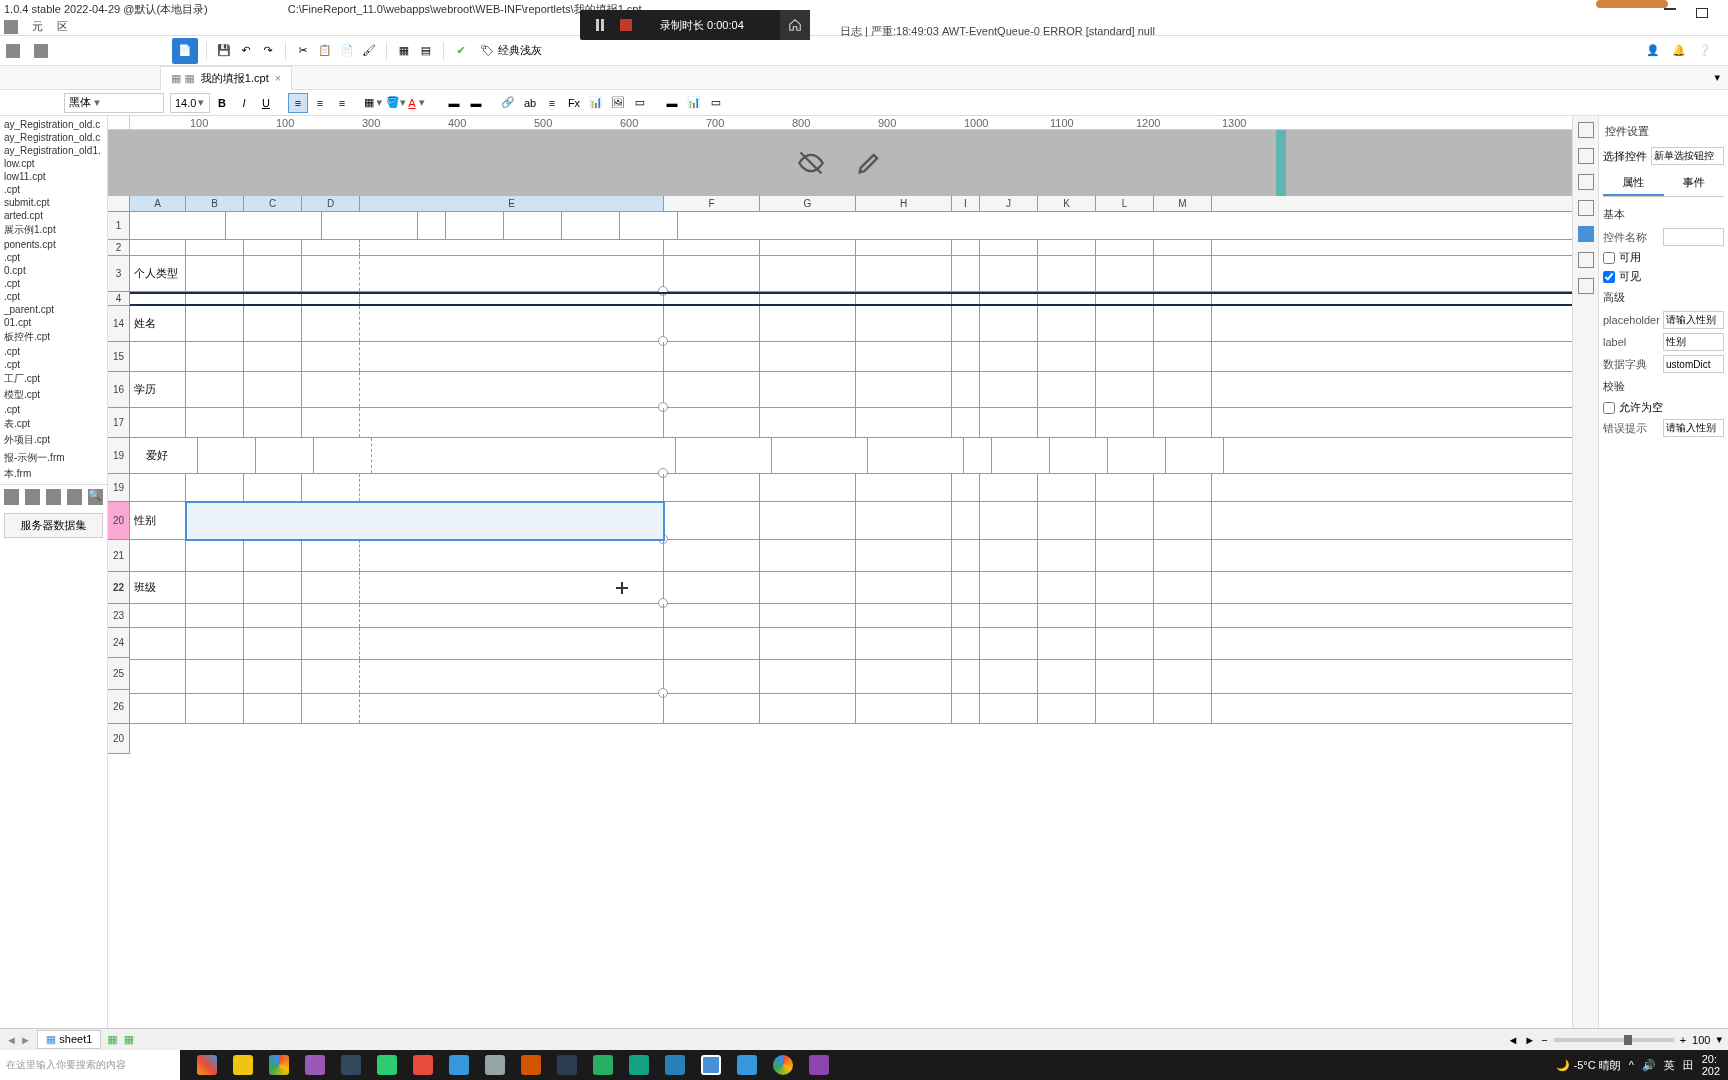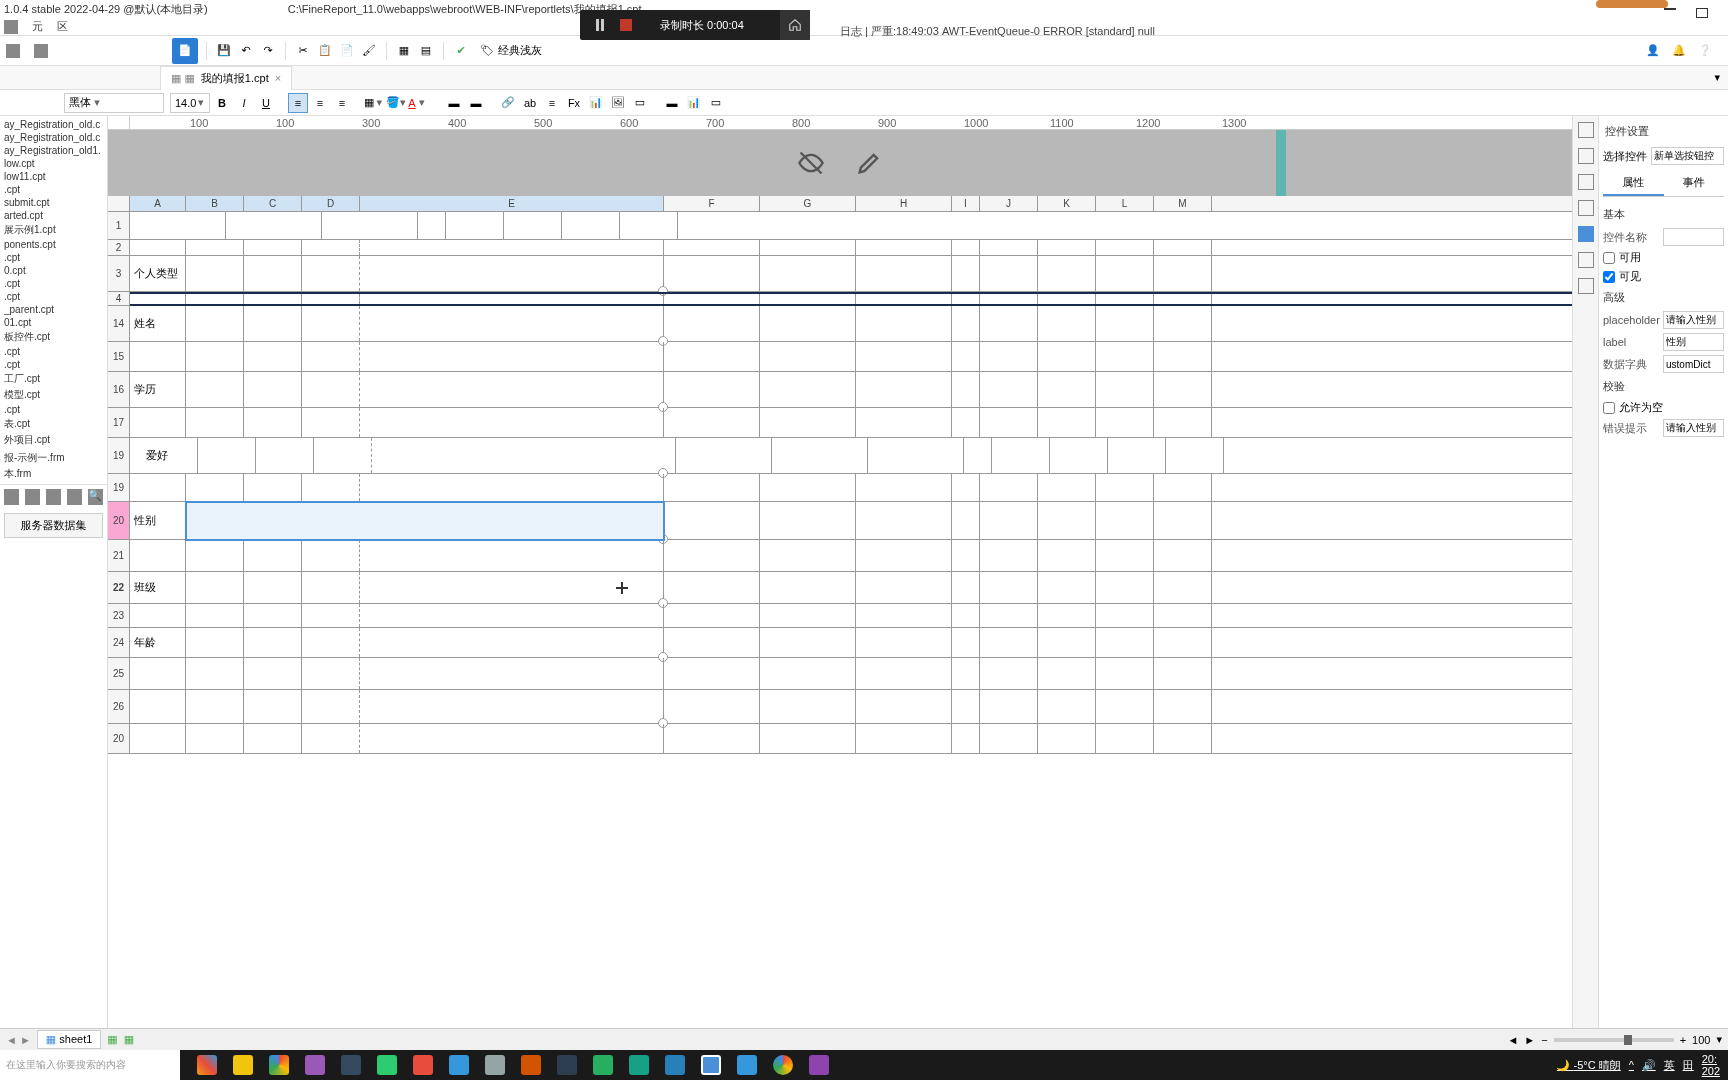--- a/index.html
+++ b/index.html
@@ -120,21 +120,21 @@
 .sheettabs .right { margin-left: auto; display: flex; align-items: center; gap: 6px; }
 .sheettabs .slider { width: 120px; height: 4px; background: #ccc; position: relative; }
 .sheettabs .slider .thumb { position: absolute; left: 70px; top: -3px; width: 8px; height: 10px; background: #666; }
 
 
 .taskbar { position: absolute; bottom: 0; left: 0; right: 0; height: 30px; background: #1a1a1a; display: flex; align-items: center; color: #fff; }
 .taskbar .search { width: 180px; height: 30px; background: #fff; color: #999; display: flex; align-items: center; padding: 0 6px; font-size: 10px; }
 .taskbar .apps { display: flex; gap: 2px; margin-left: 10px; }
 .taskbar .app { width: 34px; height: 30px; display: flex; align-items: center; justify-content: center; }
 .taskbar .app .ai { width: 20px; height: 20px; border-radius: 3px; }
-.taskbar .tray { margin-left: auto; display: flex; align-items: center; gap: 8px; padding-right: 8px; font-size: 10px; text-decoration: underline; }
+.taskbar .tray { margin-left: auto; display: flex; align-items: center; gap: 8px; padding-right: 8px; font-size: 10px; }
 
 
 .winbtns { position: absolute; top: 8px; right: 0; display: flex; gap: 20px; padding-right: 20px; }
 .winbtns div { width: 12px; height: 2px; background: #333; }
 
 
 .orangebar { position: absolute; top: 0; right: 60px; width: 72px; height: 8px; background: #d4843c; border-radius: 4px; }
 </style>
 </head>
 <body>
@@ -567,36 +567,20 @@
               <div class="cell" style="width: 304px;"></div>
               <div class="cell" style="width: 96px;"></div>
               <div class="cell" style="width: 96px;"></div>
               <div class="cell" style="width: 96px;"></div>
               <div class="cell" style="width: 28px;"></div>
               <div class="cell" style="width: 58px;"></div>
               <div class="cell" style="width: 58px;"></div>
               <div class="cell" style="width: 58px;"></div>
               <div class="cell" style="width: 58px;"></div>
             </div>
-            <div class="row" style="height: 30px;">
-              <div class="cell lbl" style="width: 56px;">年龄</div>
-              <div class="cell" style="width: 58px;"></div>
-              <div class="cell" style="width: 58px;"></div>
-              <div class="cell dashedright" style="width: 58px;"></div>
-              <div class="cell" style="width: 304px;"></div>
-              <div class="cell" style="width: 96px;"></div>
-              <div class="cell" style="width: 96px;"></div>
-              <div class="cell" style="width: 96px;"></div>
-              <div class="cell" style="width: 28px;"></div>
-              <div class="cell" style="width: 58px;"></div>
-              <div class="cell" style="width: 58px;"></div>
-              <div class="cell" style="width: 58px;"></div>
-              <div class="cell" style="width: 58px;"></div>
-              <div class="widgetdot" style="right: 566px; bottom: -5px; left: 528px;"></div>
-            </div>
             <div class="row" style="height: 32px;">
               <div class="cell lbl" style="width: 56px;"></div>
               <div class="cell" style="width: 58px;"></div>
               <div class="cell" style="width: 58px;"></div>
               <div class="cell dashedright" style="width: 58px;"></div>
               <div class="cell" style="width: 304px;"></div>
               <div class="cell" style="width: 96px;"></div>
               <div class="cell" style="width: 96px;"></div>
               <div class="cell" style="width: 96px;"></div>
               <div class="cell" style="width: 28px;"></div>

